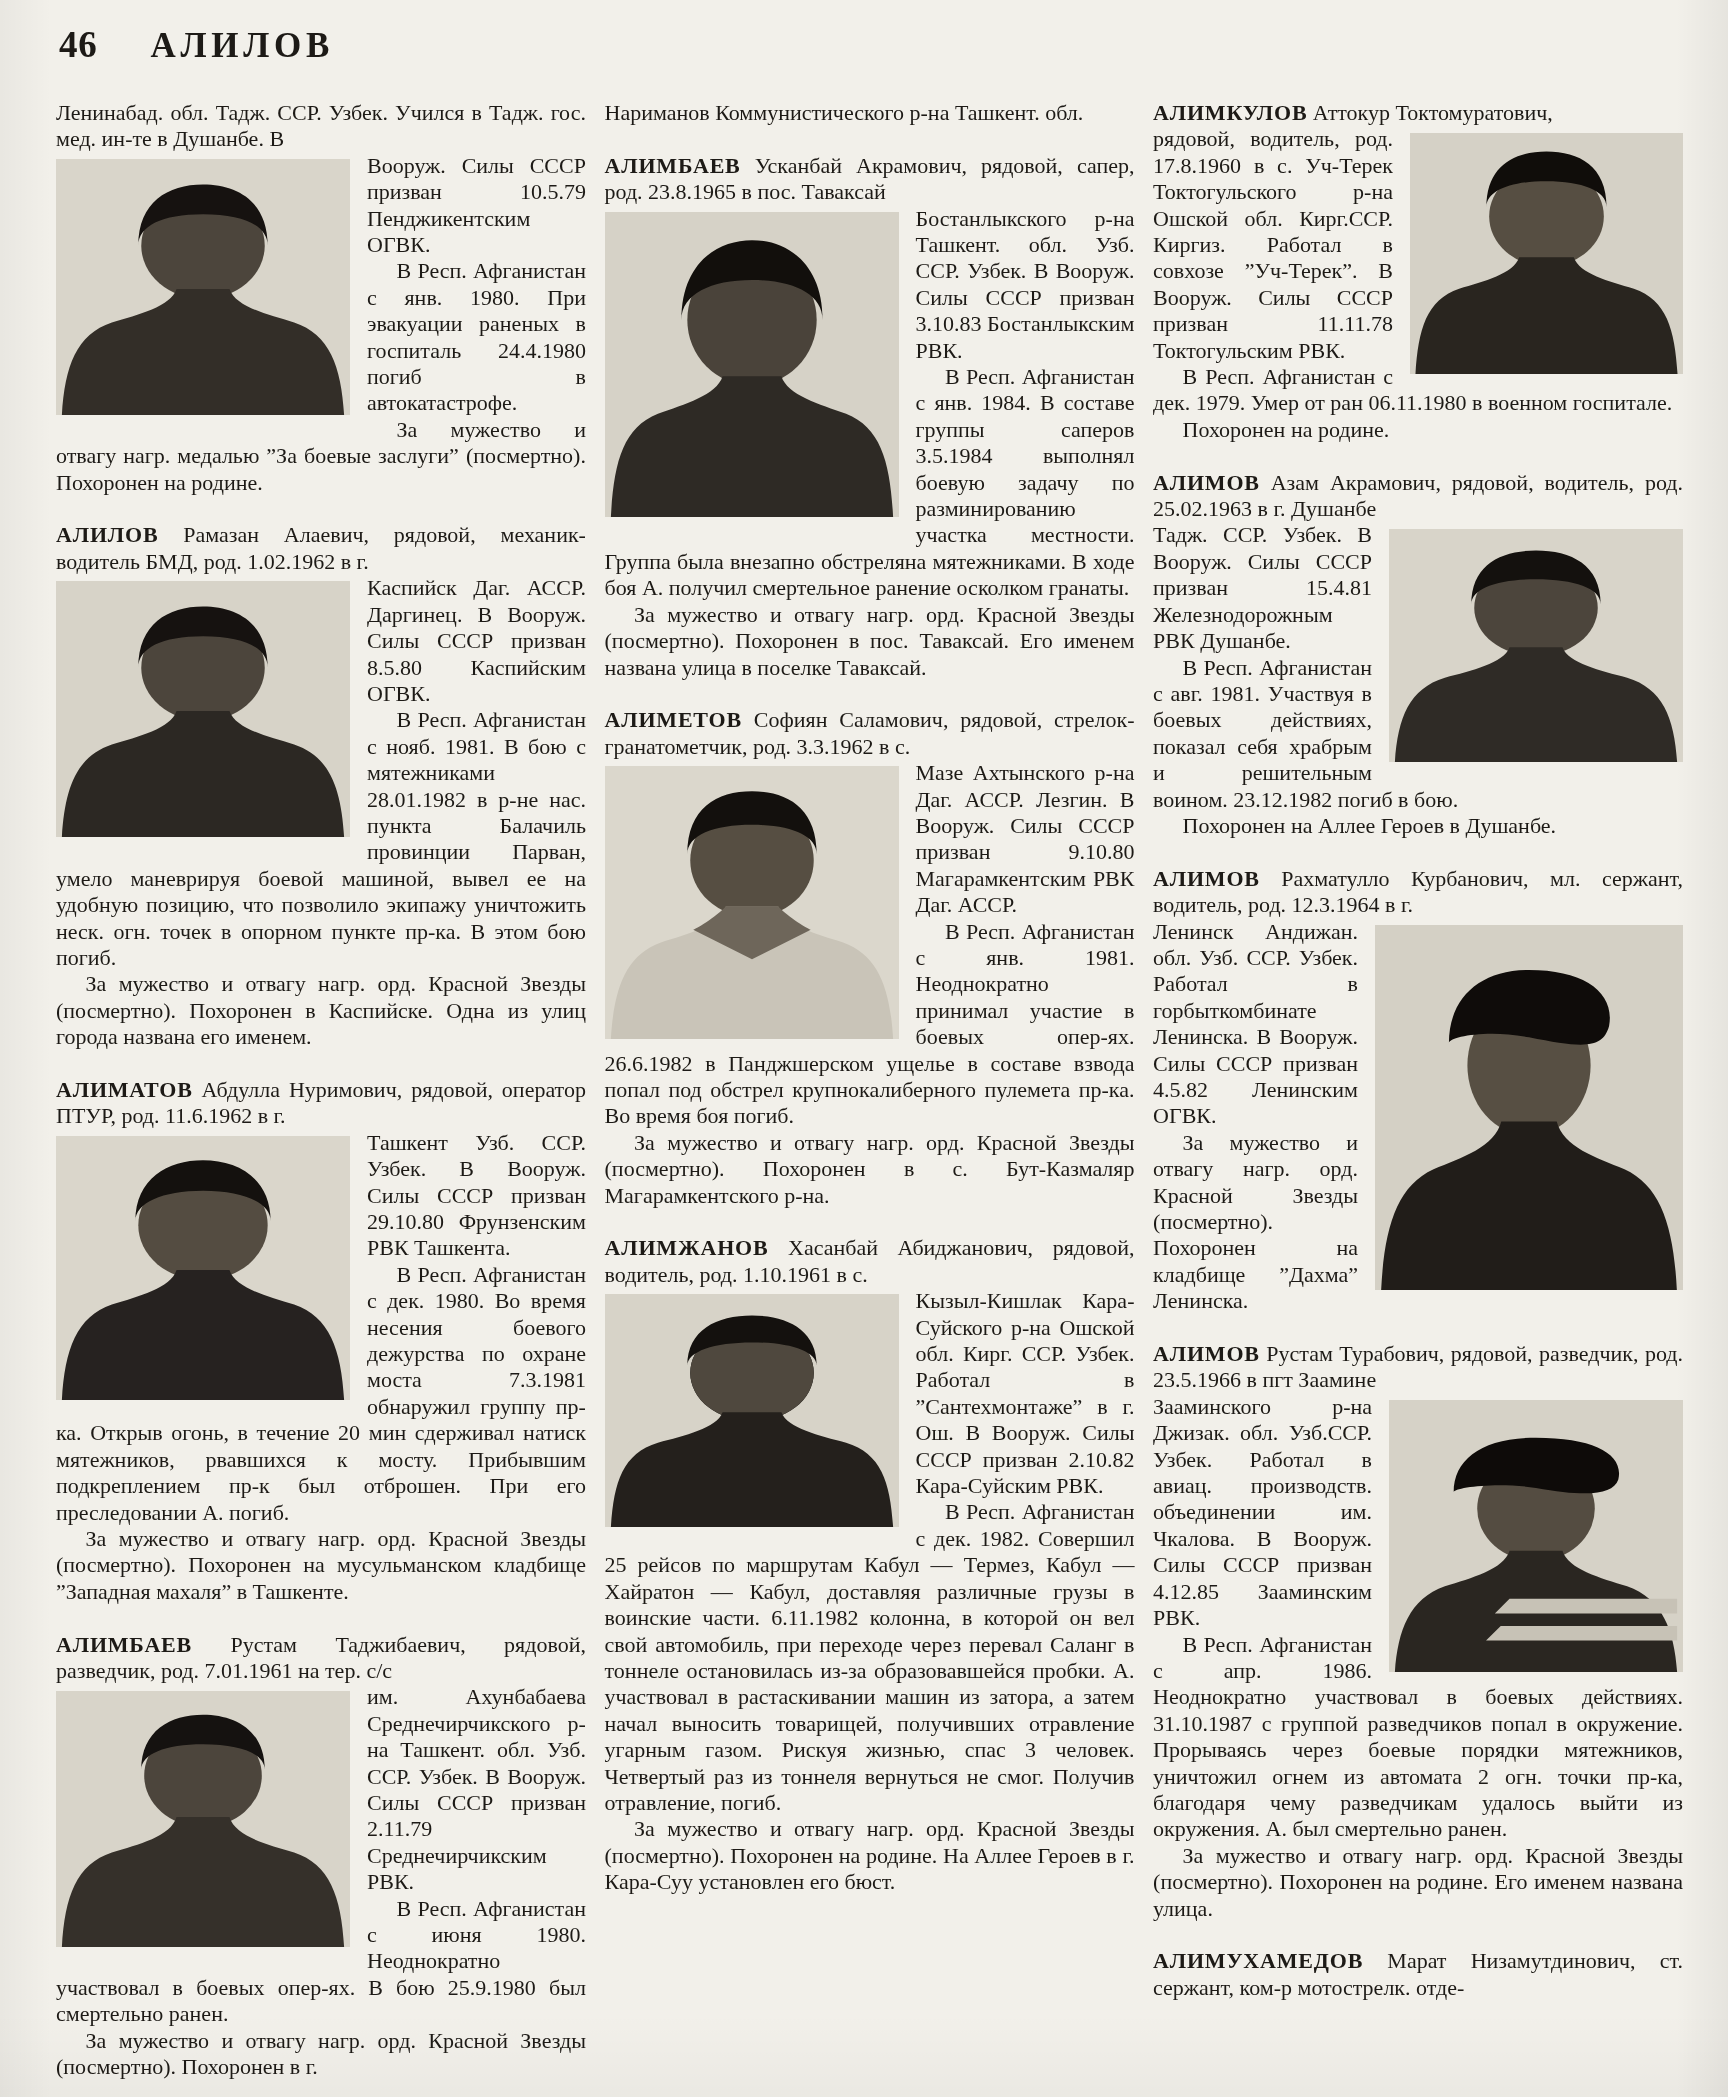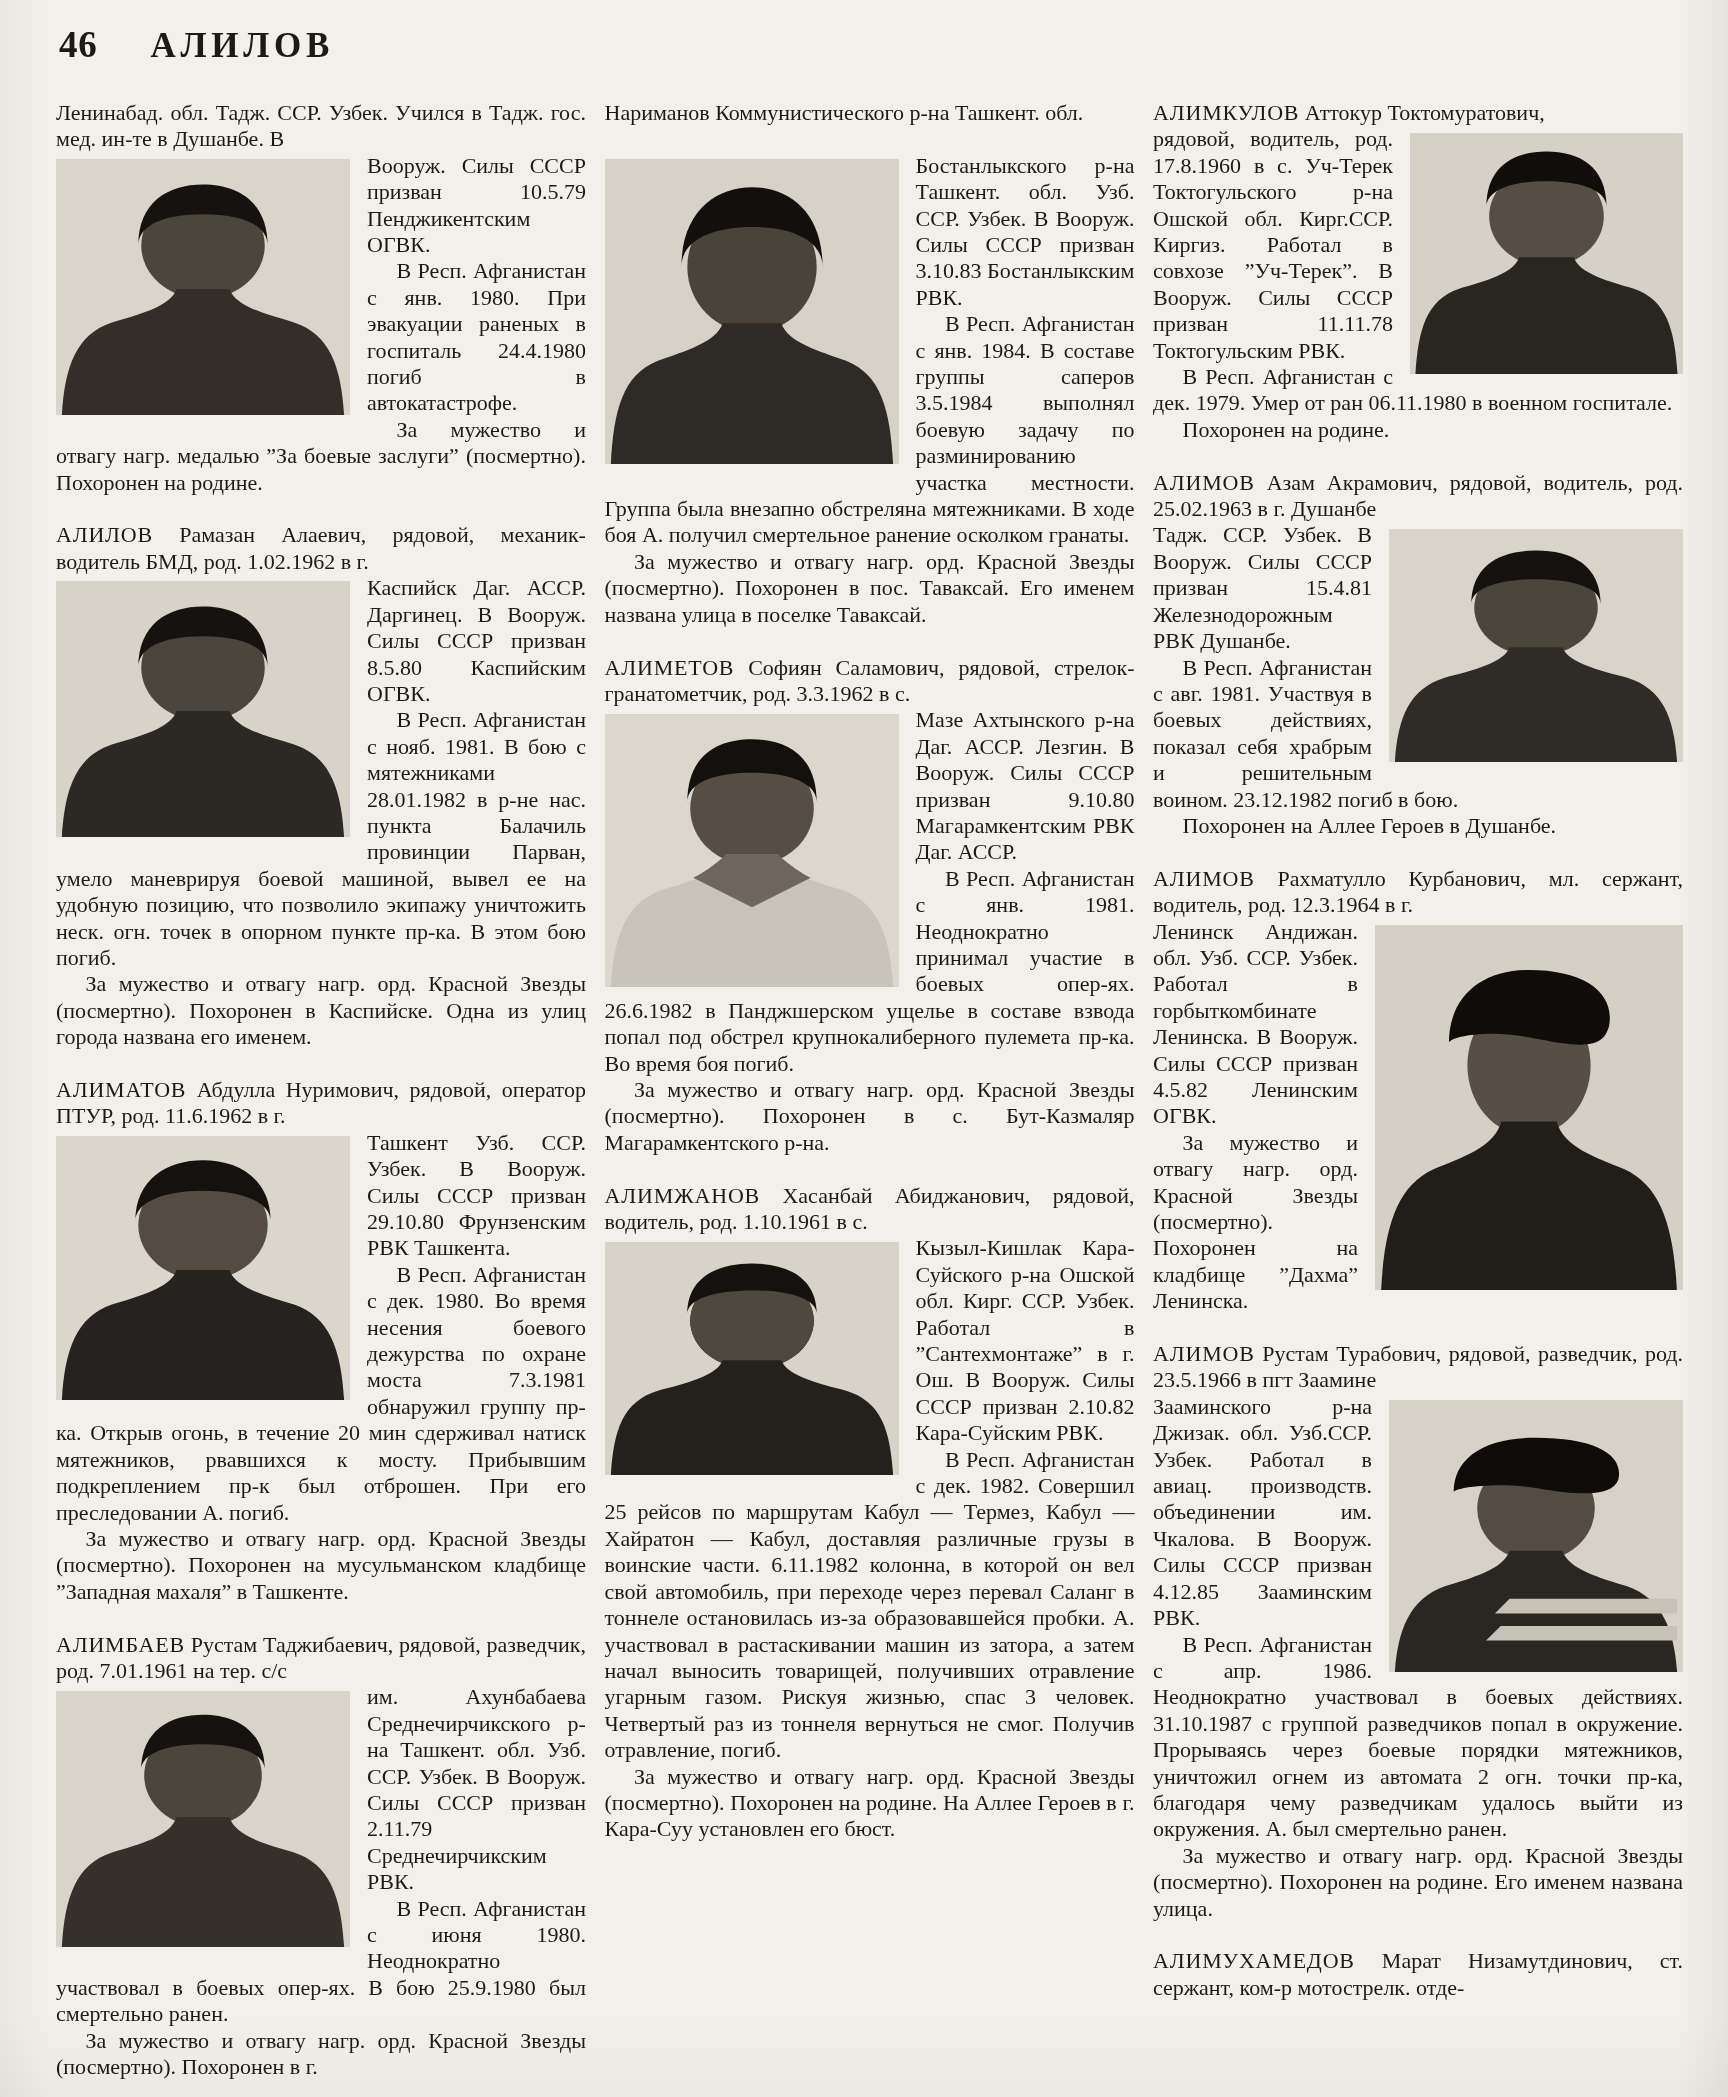--- a/index.html
+++ b/index.html
@@ -16,21 +16,21 @@
   .page-head { display:flex; align-items:baseline; padding:23px 0 0 59px; }
   .page-no { font-size:37px; font-weight:bold; letter-spacing:0.8px; }
   .run-head { font-size:35px; font-weight:bold; letter-spacing:4.7px; margin-left:53px; }
   .cols { display:flex; gap:18.6px; margin:34px 45px 0 56px; }
   .col { flex:1 1 0; min-width:0; font-size:22px; line-height:26.4px; text-align:justify; }
   .entry { margin-top:26.4px; }
   .entry:first-child { margin-top:0; }
   .entry::after { content:""; display:block; clear:both; }
   .first, .cont, .para { margin:0; }
   .para { text-indent:29.5px; }
-  .surname { font-weight:normal; letter-spacing:0.8px; }
+  .surname { font-weight:bold; letter-spacing:0.8px; }
   .photo {
     float:left; width:294px; height:256px;
     margin:6.2px 17px 7.8px 0;
     background:#dcd8ce;
     box-shadow: inset 0 0 0 0.8px rgba(60,55,48,0.25);
   }
   .photo.right { float:right; margin:6.2px 0 7.8px 17px; }
   .photo svg { display:block; width:100%; height:100%; }
 </style>
 </head>
@@ -109,20 +109,21 @@
 
     </div>
 
     <div class="col">
 
       <section class="entry">
         <p class="first">Нариманов Коммунистического р-на Ташкент. обл.</p>
       </section>
 
       <section class="entry">
+        <p class="first"><b class="surname">АЛИМБАЕВ</b><span> Усканбай Акрамович, рядовой, сапер, род. 23.8.1965 в пос. Таваксай</span></p>
         <div class="photo" style="height:305px">
           <svg viewBox="0 0 100 130" preserveAspectRatio="none">
             <rect width="100" height="130" fill="#d6d2c7"></rect>
             <ellipse cx="50" cy="46" rx="22" ry="28" fill="#4a433a"></ellipse>
             <path d="M26 46 C26 22 38 12 50 12 C62 12 74 22 74 46 C74 35 64 29 50 29 C36 29 26 35 26 46 Z" fill="#120f0c"></path>
             <path d="M40 70 L60 70 C62 78 73 82 82 86 C94 92 97 107 98 130 L2 130 C3 107 6 92 18 86 C27 82 38 78 40 70 Z" fill="#2e2a25"></path>
           </svg>
         </div>
         <p class="cont">Бостанлыкского р-на Ташкент. обл. Узб. ССР. Узбек. В Вооруж. Силы СССР призван 3.10.83 Бостанлыкским РВК.</p>
         <p class="para">В Респ. Афганистан с янв. 1984. В составе группы саперов 3.5.1984 выполнял боевую задачу по разминированию участка местности. Группа была внезапно обстреляна мятежниками. В ходе боя А. получил смертельное ранение осколком гранаты.</p>

